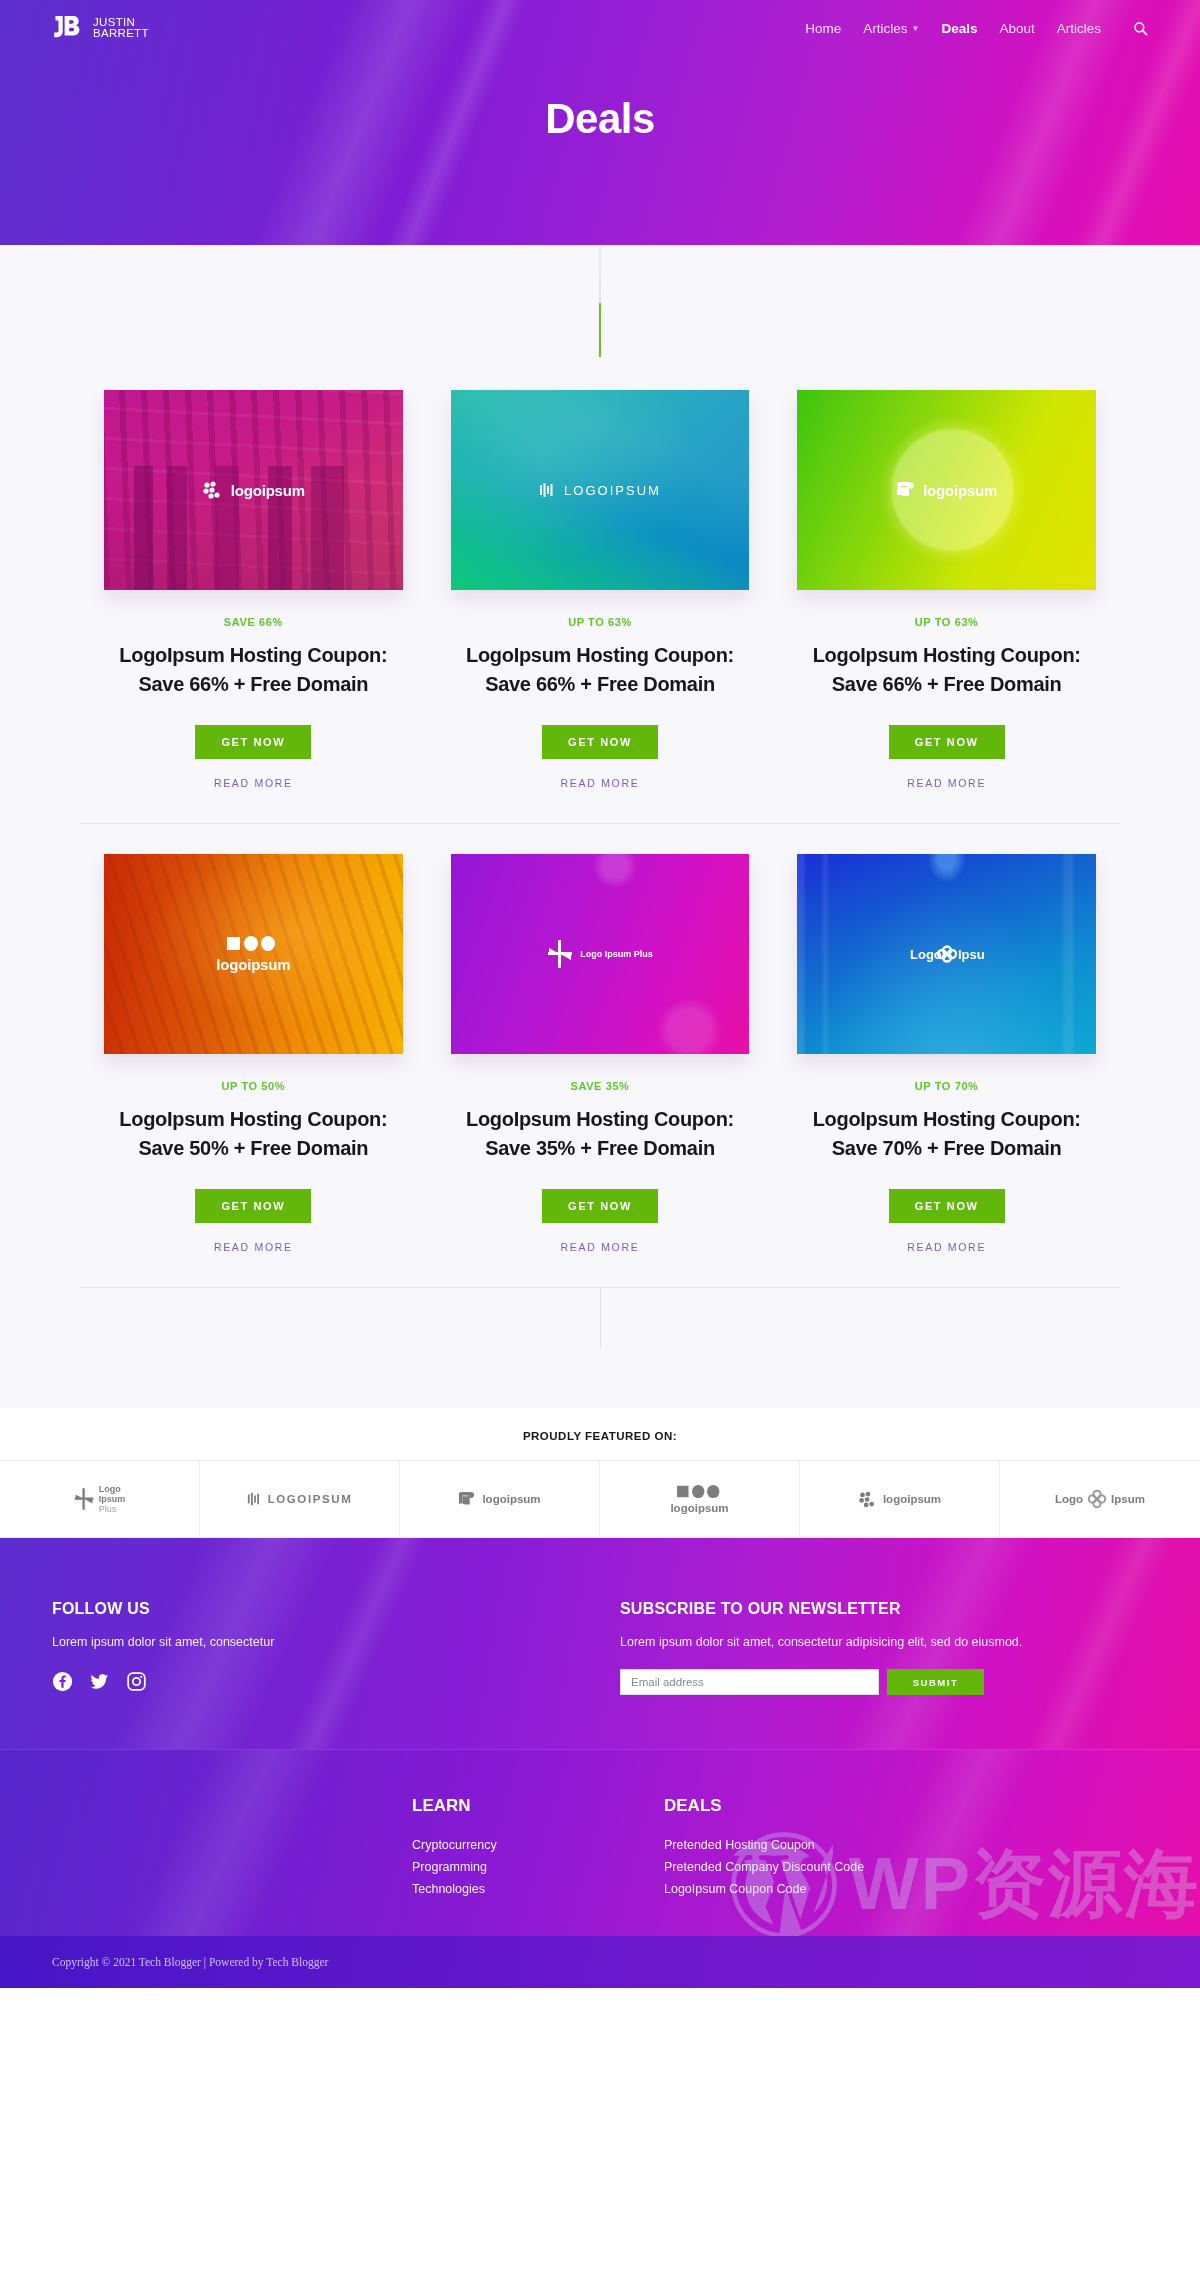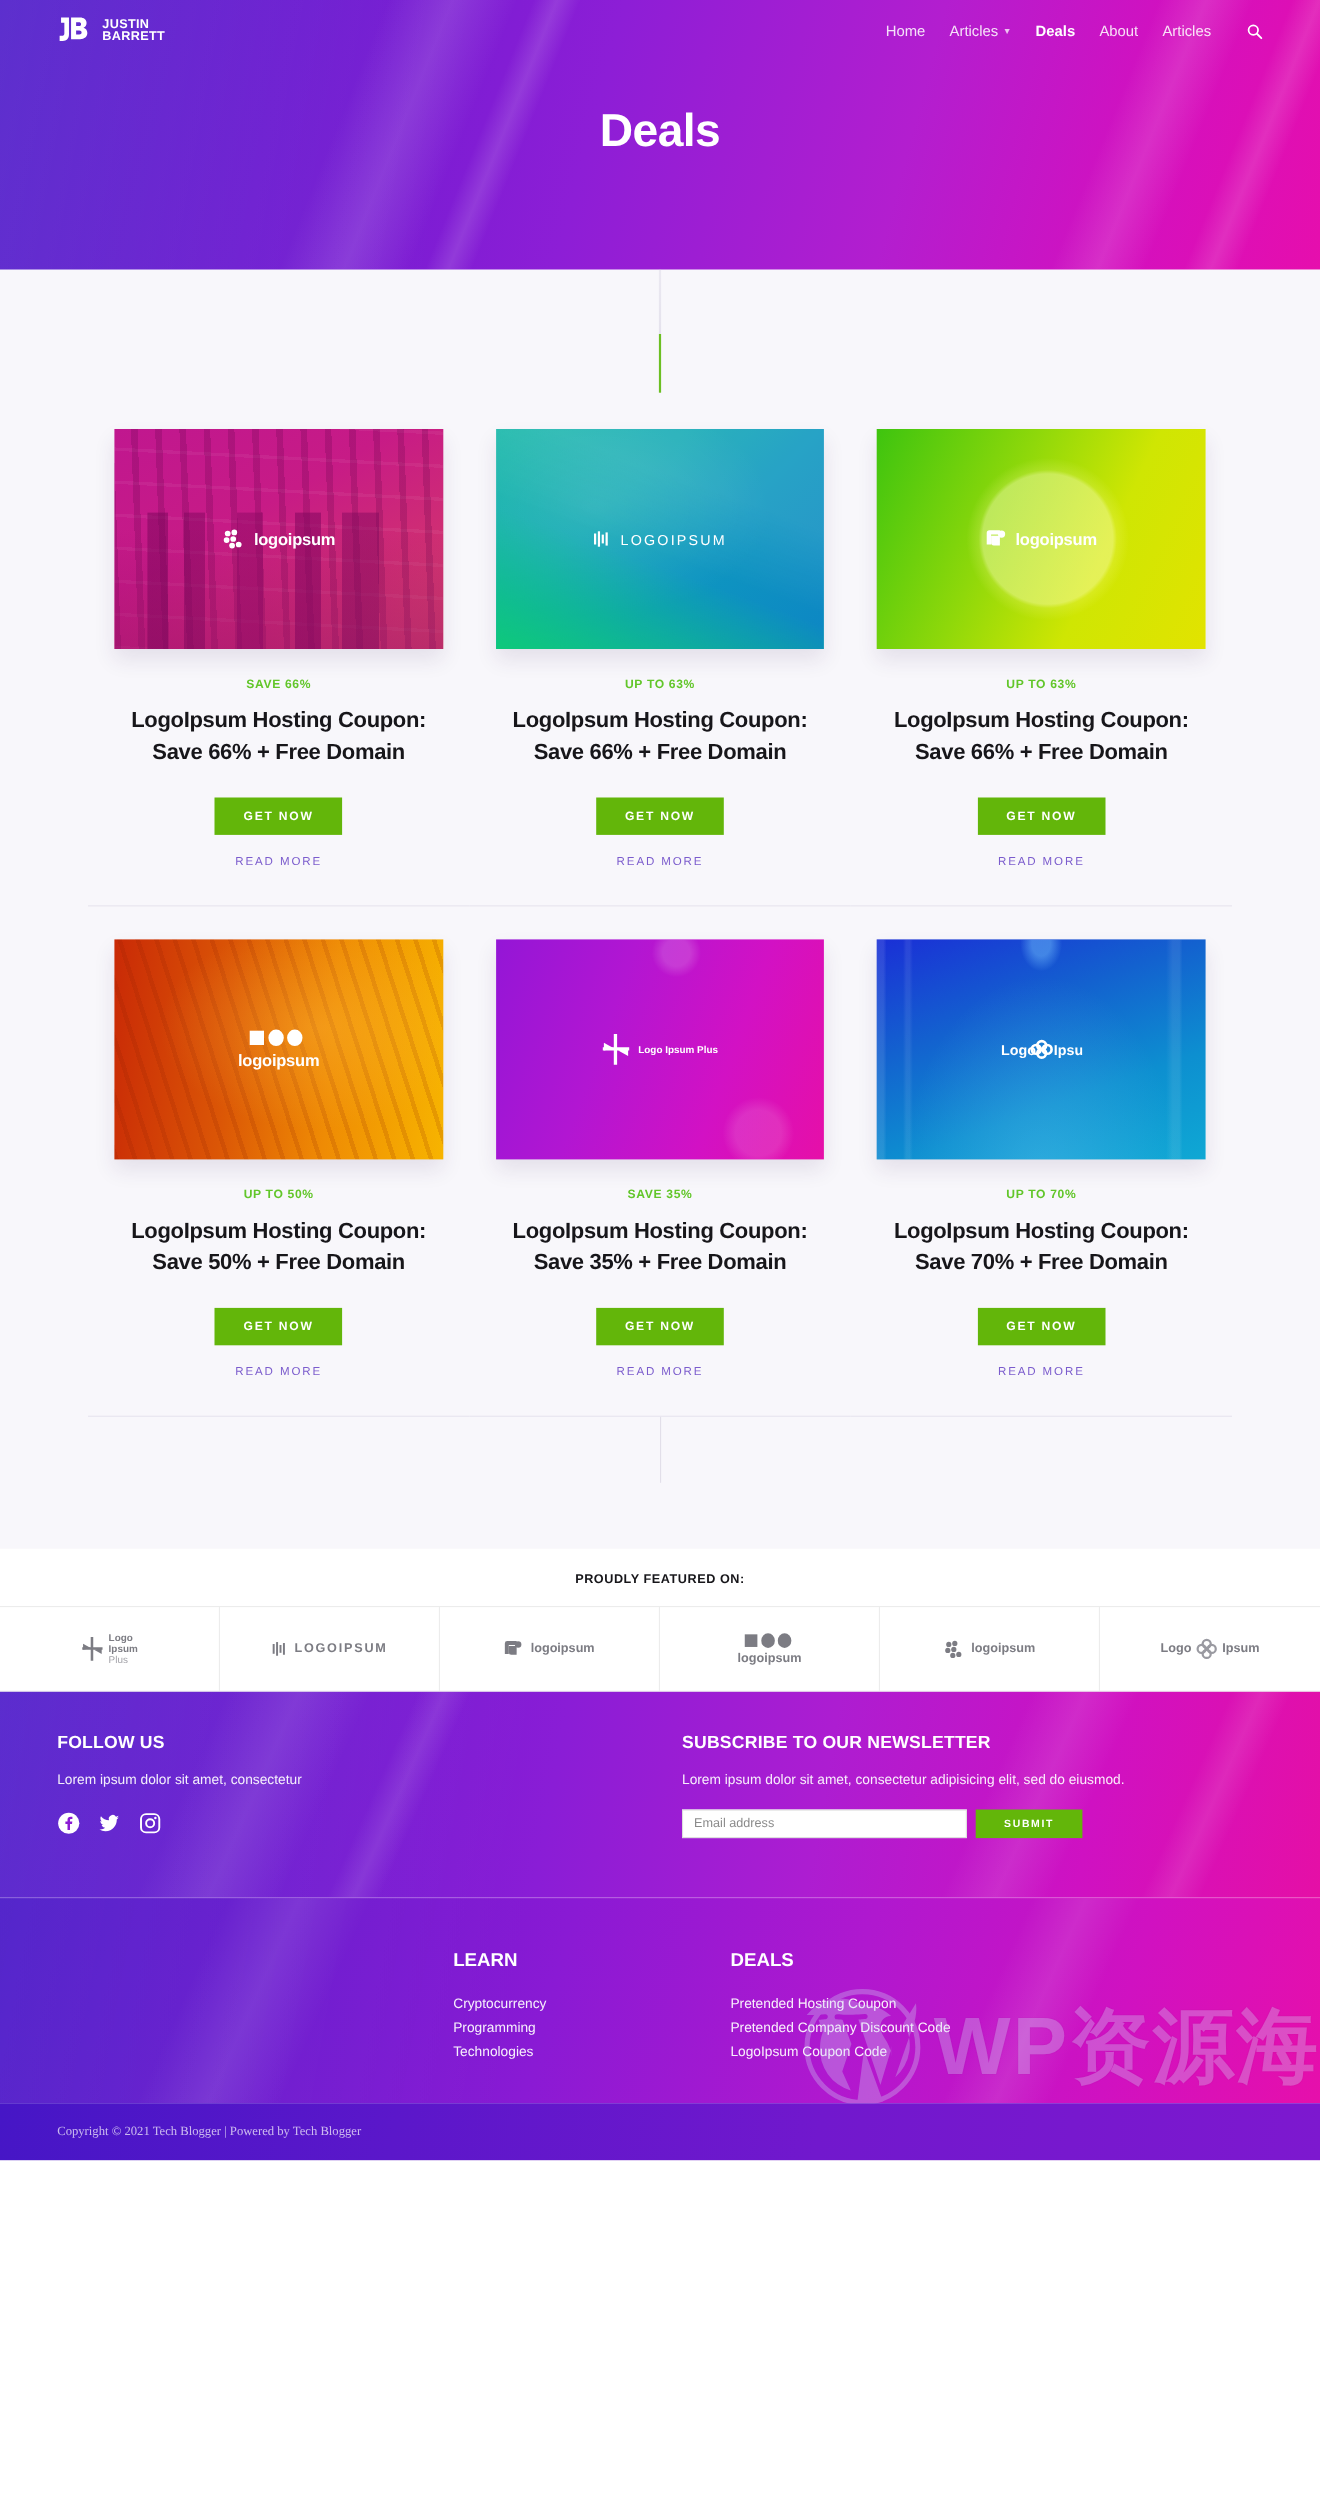--- a/index.html
+++ b/index.html
@@ -39,21 +39,21 @@
     padding: 13px 52px 0 52px;
   }
   .brand { display: flex; align-items: center; gap: 11px; text-decoration: none; }
   .brand-mark {
     width: 30px; height: 30px;
     color: #ffffff;
     display: flex; align-items: center; justify-content: center;
   }
   .brand-text {
     color: #ffffff;
-    font-weight: 700;
+    font-weight: 400;
     font-size: 11.5px;
     line-height: 11.5px;
     letter-spacing: 0.3px;
     text-transform: uppercase;
   }
   .brand-text span { display: block; }
 
   .main-nav { display: flex; align-items: center; gap: 22px; }
   .nav-link {
     color: rgba(255,255,255,0.87);
@@ -259,21 +259,21 @@
   .logo-cell .gl-text.spaced { letter-spacing: 1.6px; font-weight: 600; }
   .logo-cell .stack { font-size: 9px; line-height: 10px; font-weight: 700; color: #7c7c83; text-align: left; }
   .logo-cell .stack .sm { font-weight: 400; color: #a2a2a8; }
 
   
   .footer-top {
     position: relative;
     background:
       linear-gradient(100deg, rgba(255,255,255,0.09) 0%, rgba(255,255,255,0) 40%),
       linear-gradient(100deg, #4b18c9 0%, #6a1acf 20%, #8a1dd6 42%, #ad1dd1 62%, #cf11c2 82%, #e50fa6 100%);
-    padding: 38px 52px 54px 52px;
+    padding: 62px 52px 54px 52px;
     overflow: hidden;
   }
   .ft-streak {
     position: absolute; top: -160px; width: 70px; height: 600px;
     background: linear-gradient(90deg, rgba(255,255,255,0), rgba(255,255,255,0.10), rgba(255,255,255,0));
     transform: rotate(24deg); pointer-events: none;
   }
   .ft-streak.a { left: 150px; width: 120px; }
   .ft-streak.b { left: 320px; width: 44px; }
   .ft-streak.c { left: 880px; width: 90px; }

